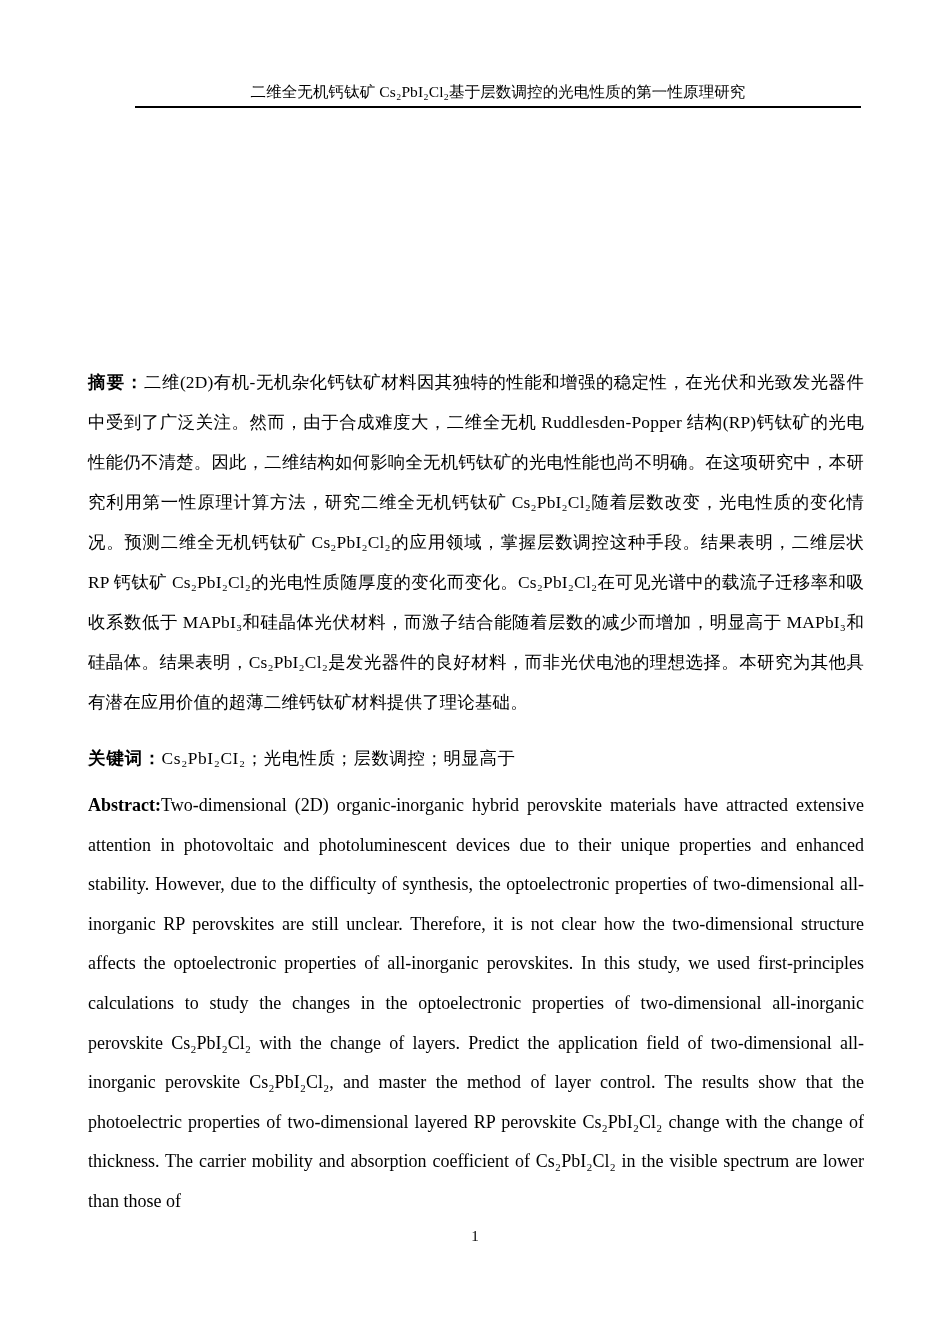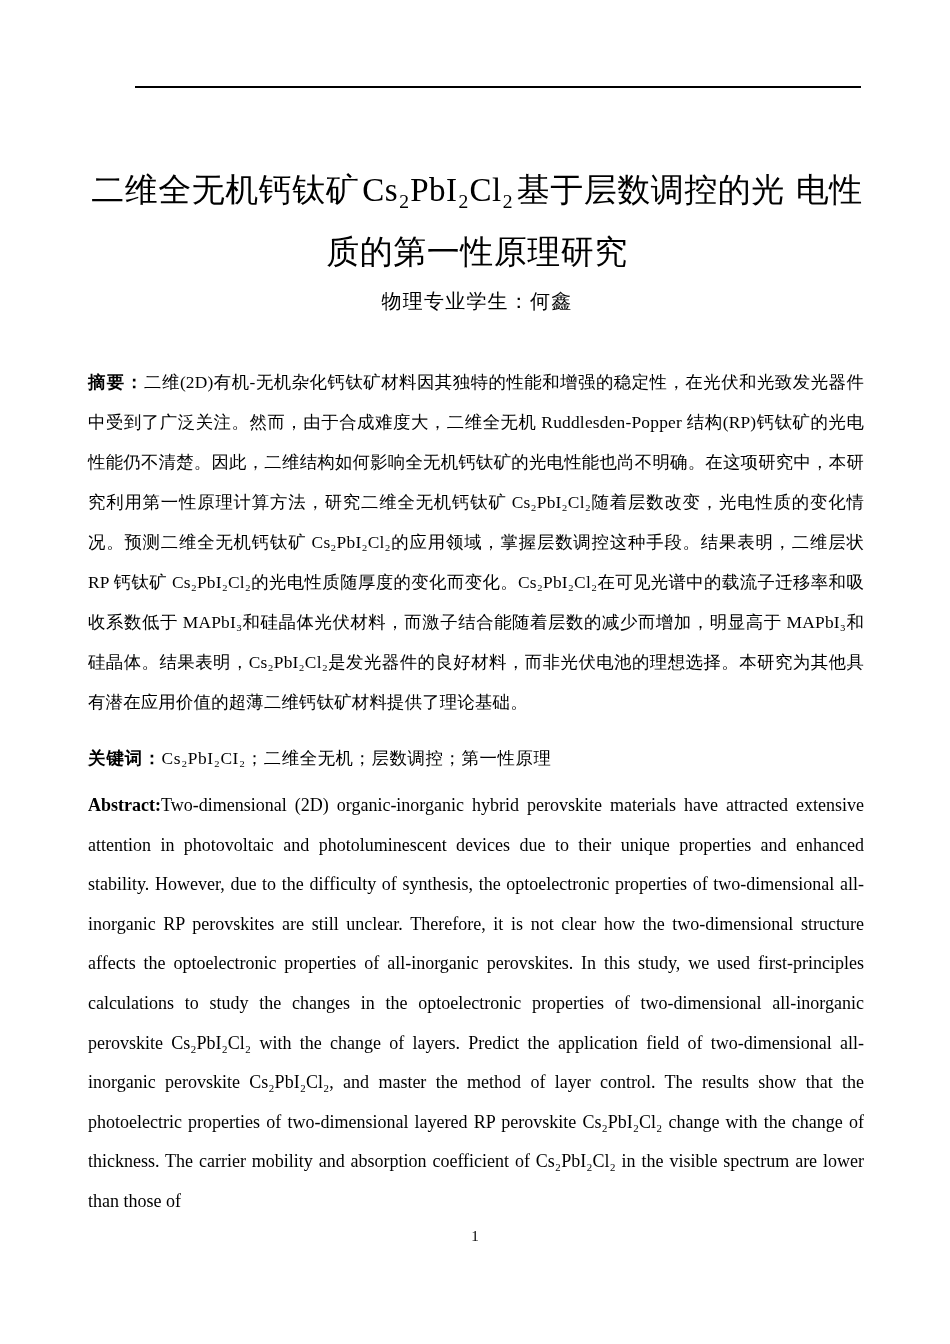--- a/index.html
+++ b/index.html
@@ -114,37 +114,33 @@
     text-align: center;
     font-size: 15px;
   }
 </style>
 </head>
 <body>
 
 <div class="page">
 
   <div class="header-block">
+    <div class="header-text">二维全无机钙钛矿 Cs₂PbI₂Cl₂基于层数调控的光电性质的第一性原理研究</div>
     <div class="header-rule"></div>
   </div>
 
-  <h1 class="title">
-    <span>二维全无机钙钛矿</span><span class="formula">Cs₂PbI₂Cl₂</span><span>基于层数调控的光</span>
-    <span>电性质的第一性原理研究</span>
-  </h1>
 
-  <div class="byline byline-student">物理专业学生：何鑫</div>
 
 
   <div class="cn-body" id="abstract-cn">
     <span class="lead">摘要：</span><span>二维(2D)有机-无机杂化钙钛矿材料因其独特的性能和增强的稳定性，在光伏和光致发光器件中受到了广泛关注。然而，由于合成难度大，二维全无机 Ruddlesden-Popper 结构(RP)钙钛矿的光电性能仍不清楚。因此，二维结构如何影响全无机钙钛矿的光电性能也尚不明确。在这项研究中，本研究利用第一性原理计算方法，研究二维全无机钙钛矿 Cs₂PbI₂Cl₂随着层数改变，光电性质的变化情况。预测二维全无机钙钛矿 Cs₂PbI₂Cl₂的应用领域，掌握层数调控这种手段。结果表明，二维层状 RP 钙钛矿 Cs₂PbI₂Cl₂的光电性质随厚度的变化而变化。Cs₂PbI₂Cl₂在可见光谱中的载流子迁移率和吸收系数低于 MAPbI₃和硅晶体光伏材料，而激子结合能随着层数的减少而增加，明显高于 MAPbI₃和硅晶体。结果表明，Cs₂PbI₂Cl₂是发光器件的良好材料，而非光伏电池的理想选择。本研究为其他具有潜在应用价值的超薄二维钙钛矿材料提供了理论基础。</span>
   </div>
 
   <div class="cn-body" id="keywords-cn">
-    <span class="lead">关键词：</span><span>Cs₂PbI₂CI₂；二维全无机；层数调控；第一性原理</span>
+    <span class="lead">关键词：</span><span>Cs₂PbI₂CI₂；光电性质；层数调控；明显高于</span>
   </div>
 
   <div class="en-body">
     <span class="lead">Abstract:</span><span>Two-dimensional (2D) organic-inorganic hybrid perovskite materials have attracted extensive attention in photovoltaic and photoluminescent devices due to their unique properties and enhanced stability. However, due to the difficulty of synthesis, the optoelectronic properties of two-dimensional all-inorganic RP perovskites are still unclear.  Therefore, it is not clear how the two-dimensional structure affects the optoelectronic properties of all-inorganic perovskites. In this study, we used first-principles calculations to study the changes in the optoelectronic properties of two-dimensional all-inorganic perovskite Cs₂PbI₂Cl₂ with the change of layers. Predict the application field of two-dimensional all-inorganic perovskite Cs₂PbI₂Cl₂, and master the method of layer control. The results show that the photoelectric properties of two-dimensional layered RP perovskite Cs₂PbI₂Cl₂ change with the change of thickness. The carrier mobility and absorption coefficient of Cs₂PbI₂Cl₂ in the visible spectrum are lower than those of</span>
   </div>
 
   <div class="page-number">1</div>
 
 </div>
 

